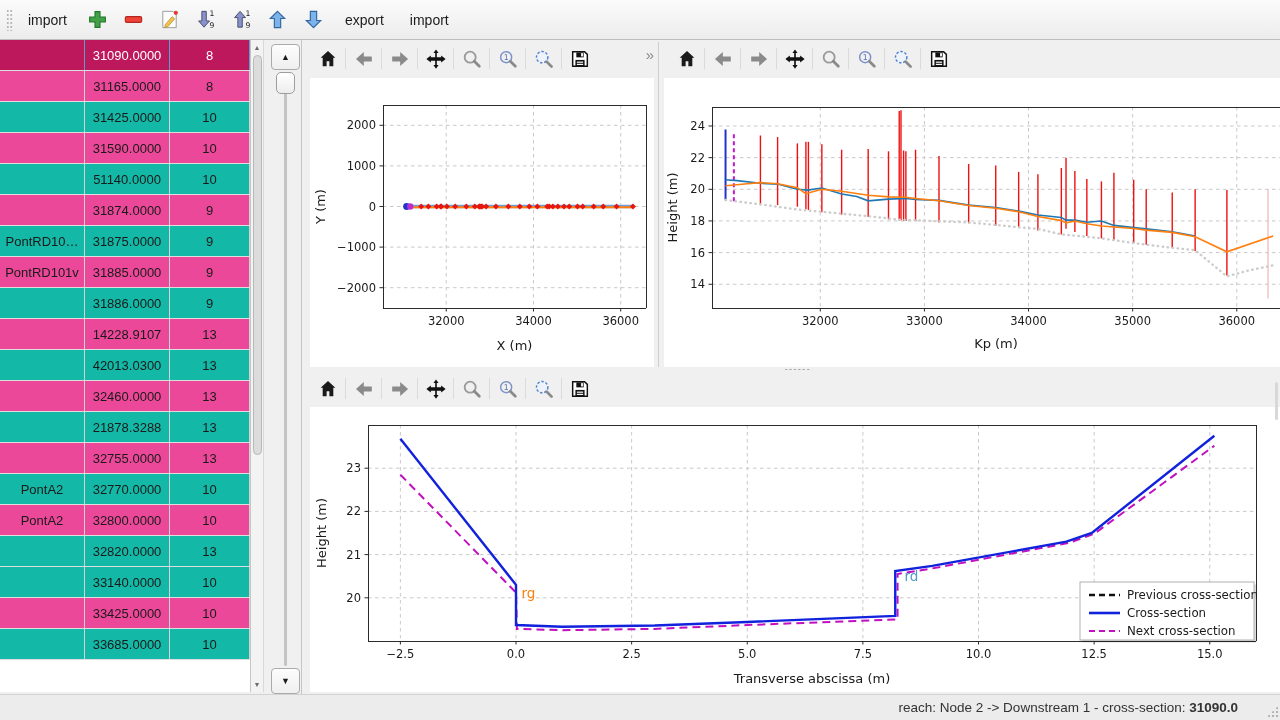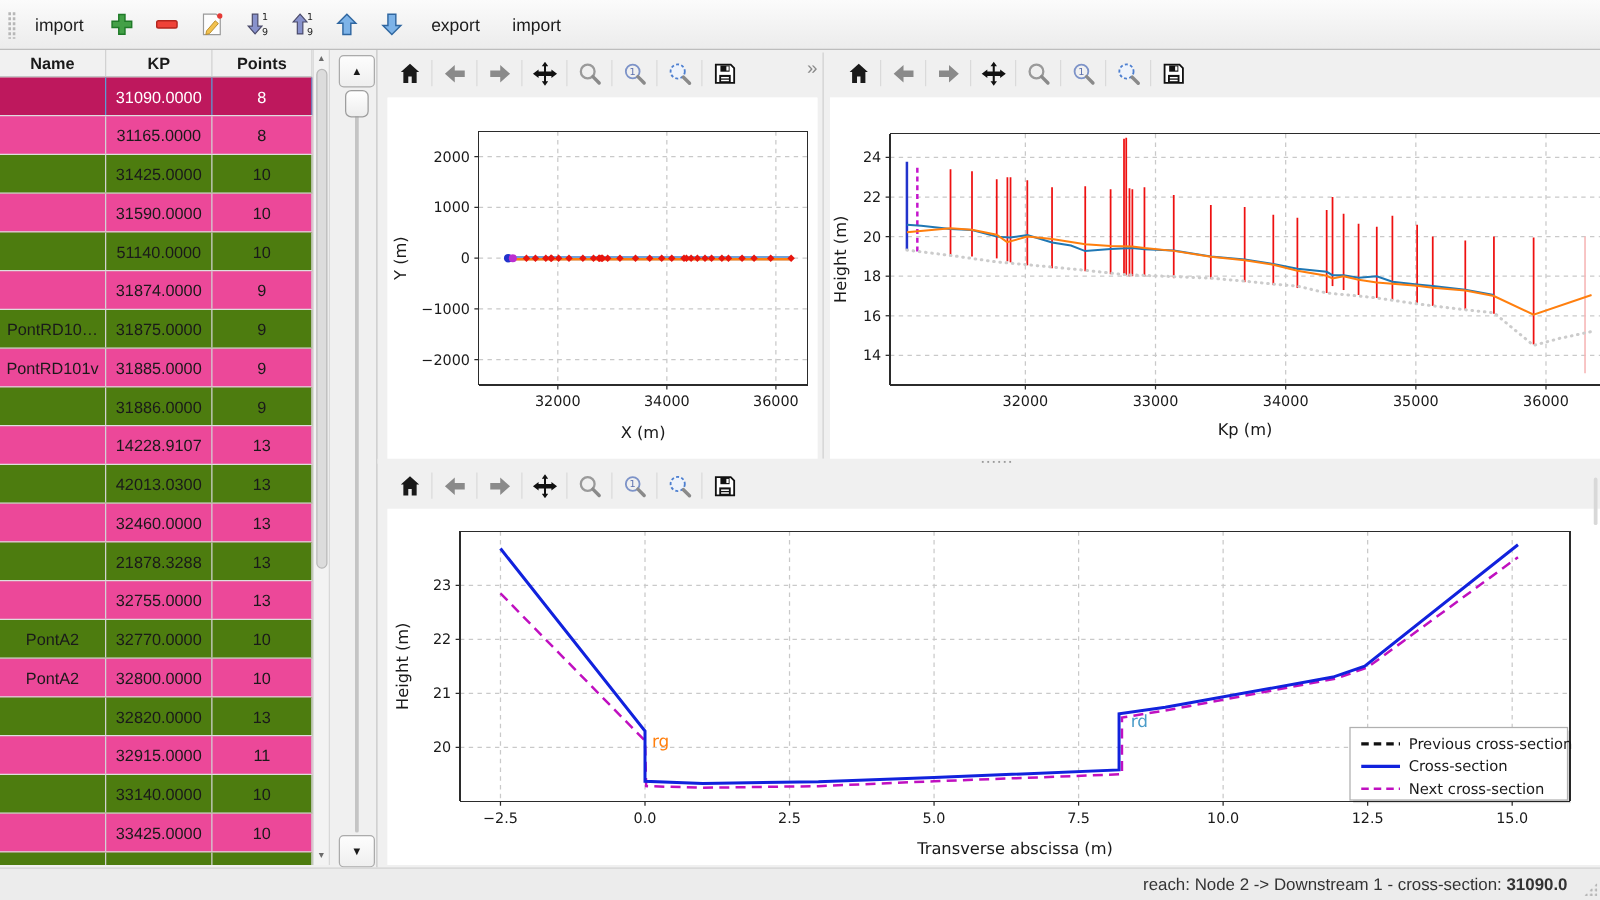--- a/index.html
+++ b/index.html
@@ -13,21 +13,21 @@
     background-image:radial-gradient(#b7b7b7 1px,transparent 1.3px);background-size:3.5px 4px}
   .tb-items{display:flex;align-items:center;gap:12px}
   .tb-label{font-size:14px;color:#1c1c1c;padding:4px 7px;border-radius:3px;cursor:default}
   .tb-icon{width:24px;height:24px;display:flex;align-items:center;justify-content:center}
   
   .tbl{position:absolute;left:0;top:40px;width:251px;height:652px;background:#fff;
     border-right:1px solid #c6c6c6;box-sizing:border-box;overflow:hidden;font-size:13px;color:#1a1a1a}
   .tbl-header{display:flex;height:21px;background:#f1f1f1;border-bottom:1px solid #b5b5b5;font-weight:bold}
   .hc,.td{box-sizing:border-box;border-right:1px solid #d2d2d2;display:flex;align-items:center;justify-content:center;overflow:hidden;white-space:nowrap}
   .c0{width:85px}.c1{width:85px}.c2{width:80px}
-  .tbl-row{display:flex;height:30px;border-bottom:1px solid #dedede;background:#4d7c0f}
+  .tbl-row{display:flex;height:30px;border-bottom:1px solid #dedede;background:#14b8a6}
   .tbl-row.alt{background:#ec4899}
   .tbl-row.selected{background:#be185d;color:#fff}
   .tbl-row.selected .td{border-right-color:#5a9cd4}
   
   .vscroll{position:absolute;left:251px;top:40px;width:13px;height:652px;background:#f3f3f3;
     border-right:1px solid #d8d8d8;box-sizing:border-box}
   .vs-arrow{position:absolute;left:0;width:12px;height:13px;font-size:7px;color:#6b6b6b;
     display:flex;align-items:center;justify-content:center}
   .vs-arrow.up{top:1px}.vs-arrow.down{bottom:1px}
   .vs-thumb{position:absolute;left:1.5px;top:15px;width:9px;height:400px;background:#dcdcdc;
@@ -47,21 +47,21 @@
   .canvas{position:absolute;background:#fff}
   .vdiv{position:absolute;left:658px;top:42px;width:1px;height:325px;background:#cfcfcf}
   .lp-div{position:absolute;left:301px;top:40px;width:1px;height:654px;background:#c6c6c6}
   .splitter{position:absolute;left:302px;top:367px;width:978px;height:4px;background:#f0f0f0}
   .split-dots{position:absolute;left:482px;top:1px;width:26px;height:3px;
     background-image:radial-gradient(#9a9a9a 0.8px,transparent 1px);background-size:4.4px 3px}
   .mini-scroll{position:absolute;right:2px;top:382px;width:3px;height:38px;background:#d8d8d8;border-radius:2px}
   
   .statusbar{position:absolute;left:0;top:694px;width:1280px;height:26px;box-sizing:border-box;
     background:#ececec;border-top:1px solid #d2d2d2;font-size:13.5px;color:#333;
-    text-align:right;line-height:25px;padding-right:26px}
+    text-align:right;line-height:25px;padding-right:42px}
   .grip{position:absolute;right:2px;bottom:3px;width:11px;height:11px;
     background-image:radial-gradient(#b2b2b2 1px,transparent 1.2px);background-size:4px 4px;
     clip-path:polygon(100% 0,100% 100%,0 100%)}
   svg text{font-family:"DejaVu Sans",sans-serif}
 </style>
 </head>
 <body>
 
 <div class="app-toolbar">
   <div class="drag-dots"></div>
@@ -107,25 +107,20 @@
         <svg viewBox="0 0 24 24" width="23" height="23">
           <path d="M12 20.5 4.5 13h4.2V3.5h6.6V13h4.2Z" fill="#7db3e8" stroke="#2f66a0" stroke-width="1.2"></path>
         </svg>
       </div>
       <div class="tb-label">export</div>
       <div class="tb-label">import</div>
     </div>
 </div>
 
 <div class="tbl">
-  <div class="tbl-header">
-      <div class="hc c0">Name</div>
-      <div class="hc c1">KP</div>
-      <div class="hc c2">Points</div>
-    </div>
   <div class="tbl-body">
       <div class="tbl-row selected">
         <div class="td c0"></div>
         <div class="td c1">31090.0000</div>
         <div class="td c2">8</div>
       </div>
       <div class="tbl-row alt">
         <div class="td c0"></div>
         <div class="td c1">31165.0000</div>
         <div class="td c2">8</div>
@@ -197,25 +192,20 @@
       </div>
       <div class="tbl-row alt">
         <div class="td c0">PontA2</div>
         <div class="td c1">32800.0000</div>
         <div class="td c2">10</div>
       </div>
       <div class="tbl-row">
         <div class="td c0"></div>
         <div class="td c1">32820.0000</div>
         <div class="td c2">13</div>
-      </div>
-      <div class="tbl-row alt">
-        <div class="td c0"></div>
-        <div class="td c1">32915.0000</div>
-        <div class="td c2">11</div>
       </div>
       <div class="tbl-row">
         <div class="td c0"></div>
         <div class="td c1">33140.0000</div>
         <div class="td c2">10</div>
       </div>
       <div class="tbl-row alt">
         <div class="td c0"></div>
         <div class="td c1">33425.0000</div>
         <div class="td c2">10</div>

